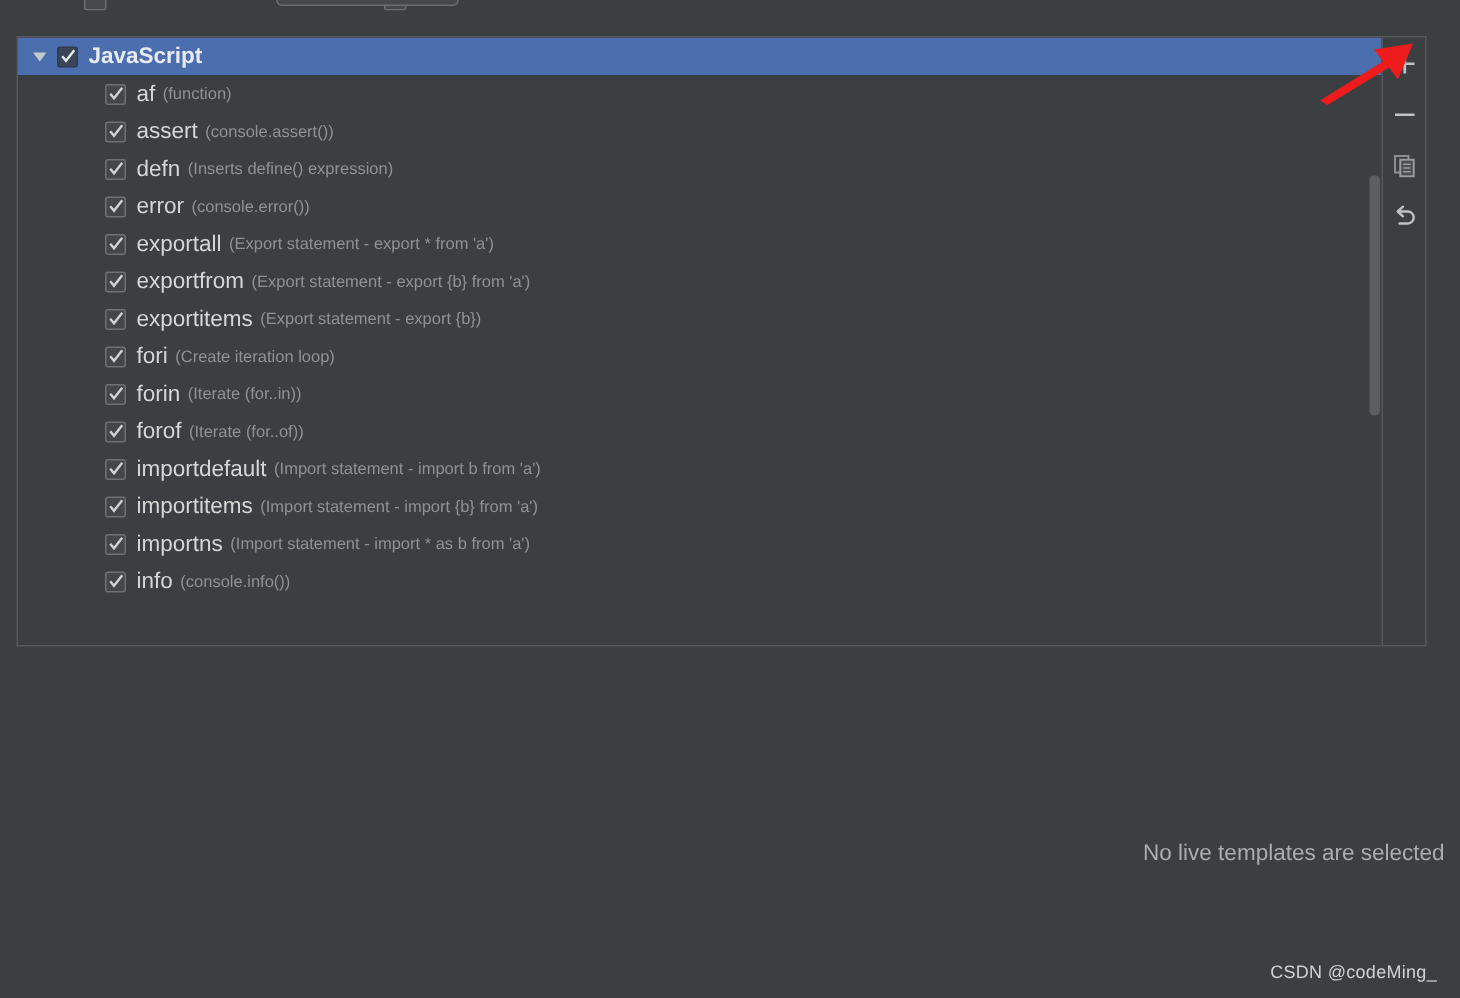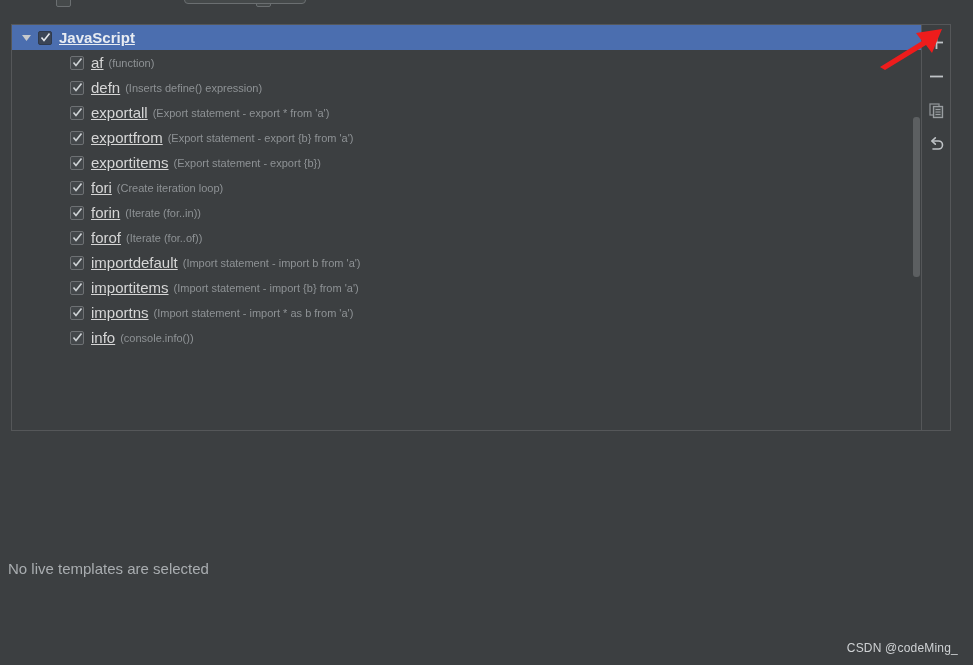--- a/index.html
+++ b/index.html
@@ -107,21 +107,20 @@
   .row.group .cbox {
     border-color: #2f3a4d;
     background: #3b4556;
   }
   .cbox svg { display: block; }
 
   .tname {
     color: #d6d6d6;
     font-size: 15px;
     margin-right: 5px;
-    text-decoration: underline;
   }
   .row.group .tname {
     color: #e8ecf2;
     font-weight: bold;
     font-size: 15px;
   }
   .tdesc {
     color: #8e9295;
     font-size: 11px;
   }
@@ -176,24 +175,24 @@
     left: 880px;
     top: 25px;
     width: 70px;
     height: 45px;
     pointer-events: none;
   }
 
   
   .empty-state {
     position: absolute;
-    left: 8px;
+    left: 0;
     top: 560px;
     width: 963px;
-    text-align: left;
+    text-align: right;
     font-size: 15px;
     color: #a9adb0;
   }
 
   
   .watermark {
     position: absolute;
     right: 15px;
     bottom: 10px;
     font-size: 12px;
@@ -236,22 +235,40 @@
           </span>
           <span class="tname">af</span>
           <span class="tdesc">(function)</span>
         </div>
         <div class="row child">
           <span class="cbox">
             <svg width="11" height="11" viewBox="0 0 11 11">
               <polyline points="1.5,5.5 4,8.5 9.5,1.5" fill="none" stroke="#cfd3d6" stroke-width="1.6"></polyline>
             </svg>
           </span>
+          <span class="tname">assert</span>
+          <span class="tdesc">(console.assert())</span>
+        </div>
+        <div class="row child">
+          <span class="cbox">
+            <svg width="11" height="11" viewBox="0 0 11 11">
+              <polyline points="1.5,5.5 4,8.5 9.5,1.5" fill="none" stroke="#cfd3d6" stroke-width="1.6"></polyline>
+            </svg>
+          </span>
           <span class="tname">defn</span>
           <span class="tdesc">(Inserts define() expression)</span>
+        </div>
+        <div class="row child">
+          <span class="cbox">
+            <svg width="11" height="11" viewBox="0 0 11 11">
+              <polyline points="1.5,5.5 4,8.5 9.5,1.5" fill="none" stroke="#cfd3d6" stroke-width="1.6"></polyline>
+            </svg>
+          </span>
+          <span class="tname">error</span>
+          <span class="tdesc">(console.error())</span>
         </div>
         <div class="row child">
           <span class="cbox">
             <svg width="11" height="11" viewBox="0 0 11 11">
               <polyline points="1.5,5.5 4,8.5 9.5,1.5" fill="none" stroke="#cfd3d6" stroke-width="1.6"></polyline>
             </svg>
           </span>
           <span class="tname">exportall</span>
           <span class="tdesc">(Export statement - export * from 'a')</span>
         </div>

